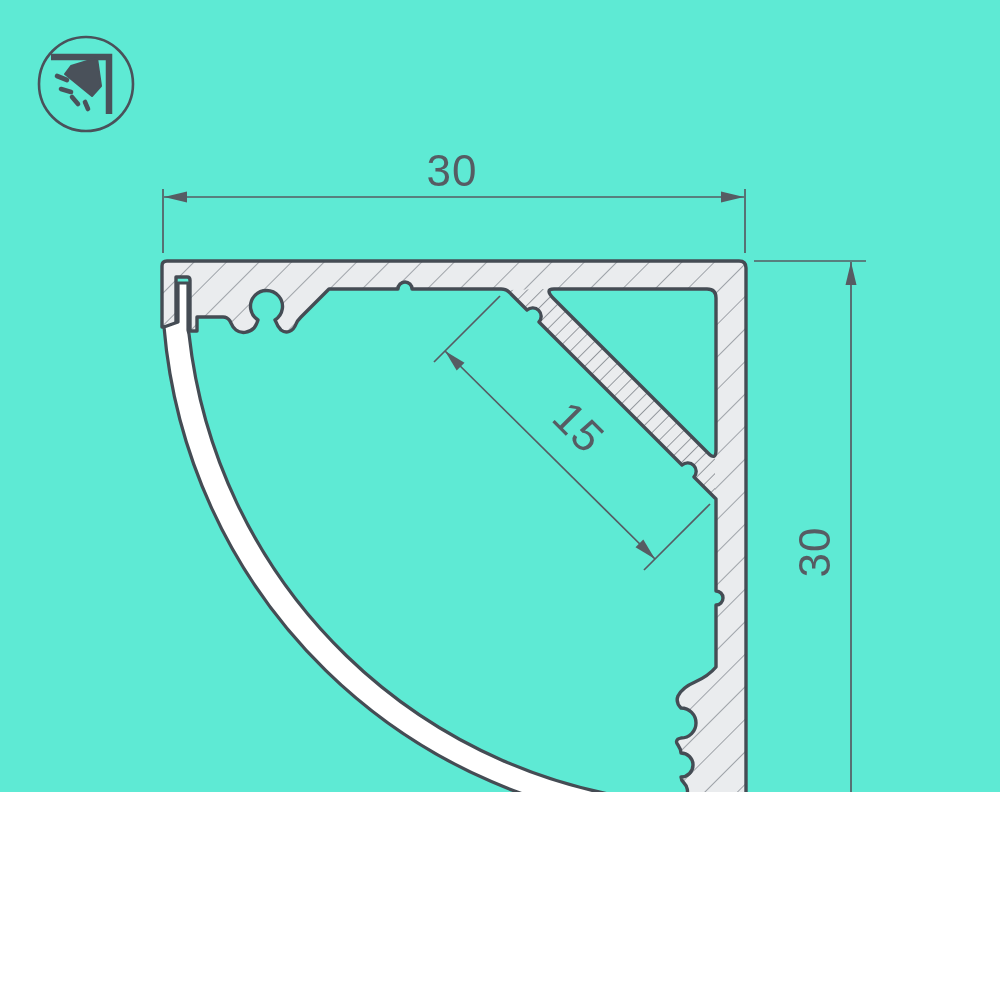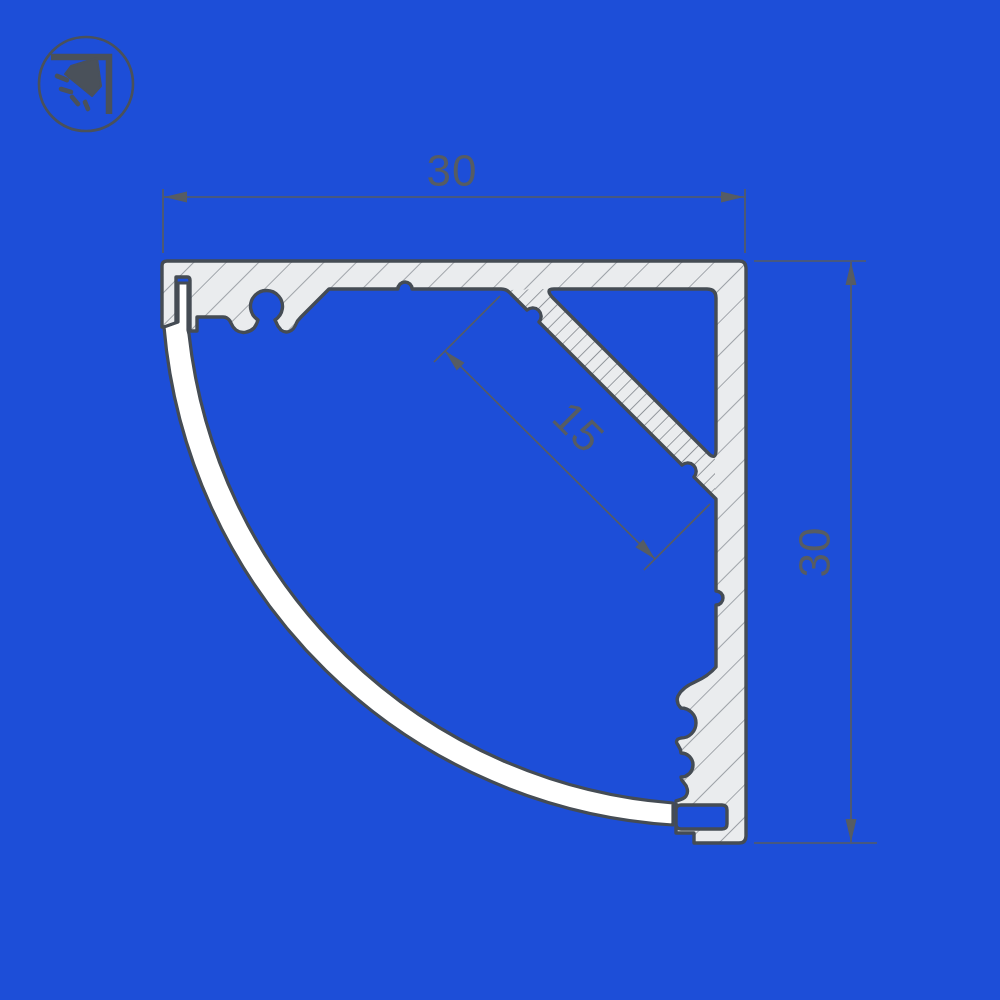--- a/index.html
+++ b/index.html
@@ -1,16 +1,16 @@
 <!DOCTYPE html>
 <html><head>
 <meta charset="utf-8">
 <style>
   html,body{margin:0;padding:0;background:#ffffff;}
-  .page{position:relative;width:1000px;height:1000px;background:#1d4ed8;overflow:hidden;
+  .page{position:relative;width:1000px;height:792px;background:#5eead4;overflow:hidden;
         font-family:"Liberation Sans","DejaVu Sans",sans-serif;}
   svg{position:absolute;left:0;top:0;}
   text.dim{font-family:"Liberation Sans","DejaVu Sans",sans-serif;
            font-size:44px;font-weight:400;fill:#565c63;letter-spacing:1px;}
 </style>
 </head>
 <body>
 
 <div class="page">
 <svg width="1000" height="1000" viewBox="0 0 1000 1000">

